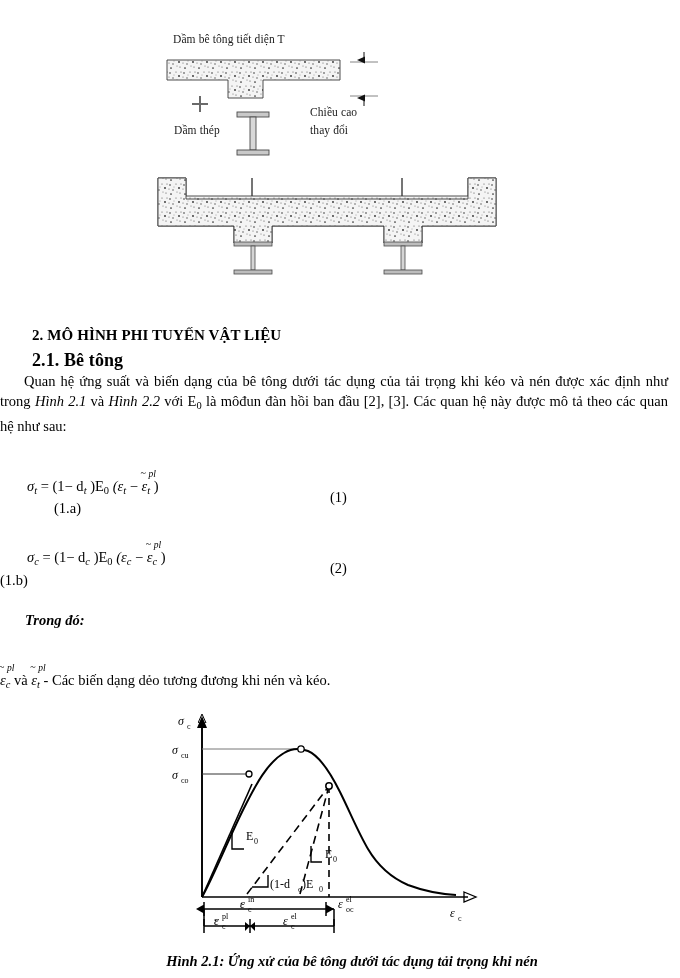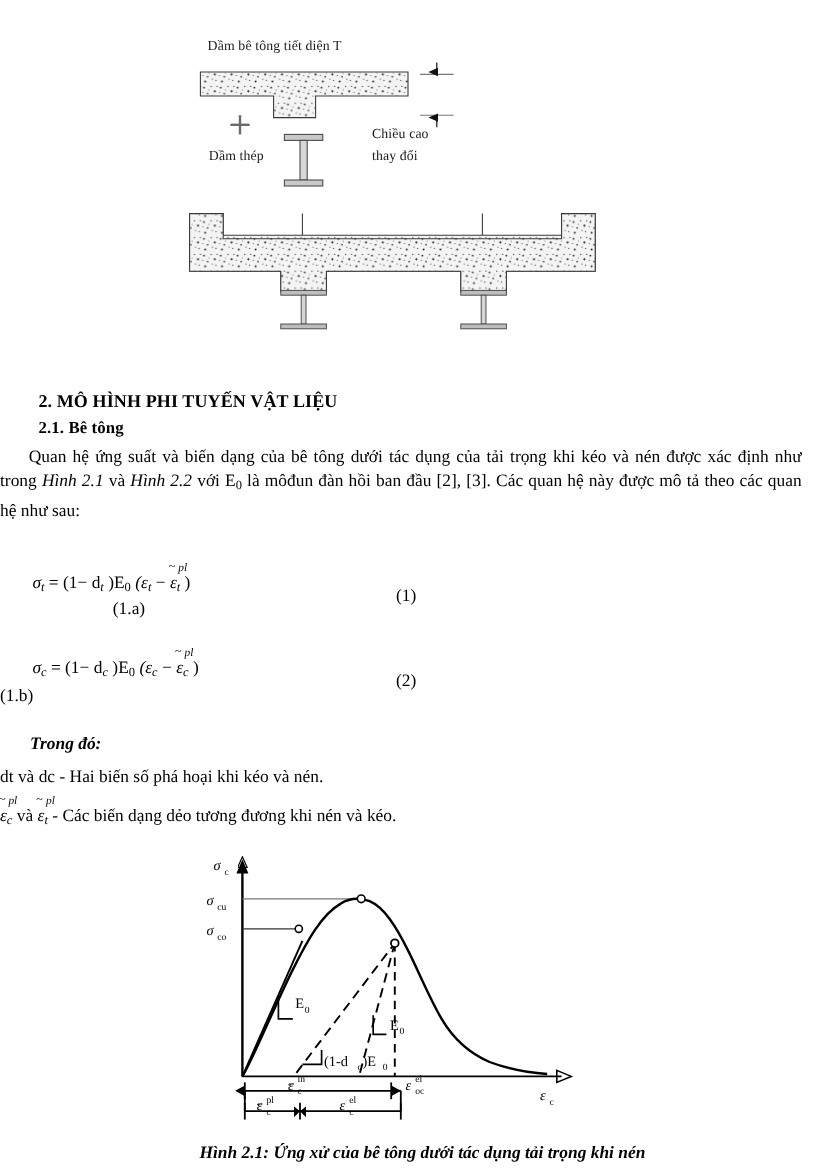--- a/index.html
+++ b/index.html
@@ -73,21 +73,21 @@
 
   .h1 {
     position: absolute;
     left: 0px;
     font-weight: bold;
     font-size: 15px;
     letter-spacing: 0.1px;
     margin-left: 32px;
   }
   #sec2 { top: 327px; }
-  #sec21 { top: 350px; font-size: 14px; left: 0px; }
+  #sec21 { top: 350px; font-size: 18px; left: 0px; }
 
   .para {
     position: absolute;
     left: 0px;
     width: 668px;
     font-size: 14.5px;
     line-height: 20px;
     text-align: justify;
   }
   #para1 { top: 371px; text-indent: 24px; }
@@ -98,21 +98,21 @@
   
   .eq {
     position: absolute;
     font-family: "Liberation Serif", "DejaVu Serif", serif;
     font-size: 14.5px;
     white-space: nowrap;
   }
   .eq .var { font-style: italic; }
   #eq1 { left: 27px; top: 478px; }
   #eq1num { left: 330px; top: 489px; }
-  #eq1tag { left: 54px; top: 500px; margin-left: 40px; }
+  #eq1tag { left: 54px; top: 500px; }
   #eq2 { left: 27px; top: 549px; }
   #eq2num { left: 330px; top: 560px; }
   #eq2tag { left: 0px; top: 572px; }
 
   .plastic {
     display: inline-block;
     position: relative;
     font-style: italic;
   }
   .plastic .tilde {
@@ -239,21 +239,20 @@
   <div class="eq" id="eq1num">(1)</div>
   <div class="eq" id="eq1tag">(1.a)</div>
 
   <div class="eq" id="eq2"><span class="var">σ</span><span class="sub var">c</span><span> = (1− d</span><span class="sub var">c</span><span> )E</span><span class="sub">0</span><span class="var"> (ε</span><span class="sub var">c</span><span> − </span><span class="plastic"><span class="tilde">~</span><span class="pl">pl</span><span>ε</span><span class="sub">c</span></span><span> )</span></div>
 
   <div class="eq" id="eq2num">(2)</div>
   <div class="eq" id="eq2tag">(1.b)</div>
 
   <div class="tline" id="trongdo">Trong đó:</div>
 
-  <div class="tline" id="defn1">dt và dc - Hai biến số phá hoại khi kéo và nén.</div>
 
   <div class="tline" id="defn2"><span class="plastic"><span class="tilde">~</span><span class="pl">pl</span><span>ε</span><span class="sub">c</span></span><span> và </span><span class="plastic"><span class="tilde">~</span><span class="pl">pl</span><span>ε</span><span class="sub">t</span></span><span> - Các biến dạng dẻo tương đương khi nén và kéo.</span></div>
 
   <div id="fig2">
     <svg id="chart-svg" width="680" height="240" viewBox="0 0 680 240">
       <defs>
         <marker id="axArrow" markerWidth="10" markerHeight="10" refX="1" refY="4" orient="auto" markerUnits="userSpaceOnUse">
           <path d="M0,0 L9,4 L0,8 Z" fill="none" stroke="#000" stroke-width="1"></path>
         </marker>
         <marker id="tickL" markerWidth="9" markerHeight="9" refX="8" refY="4.5" orient="auto" markerUnits="userSpaceOnUse">

